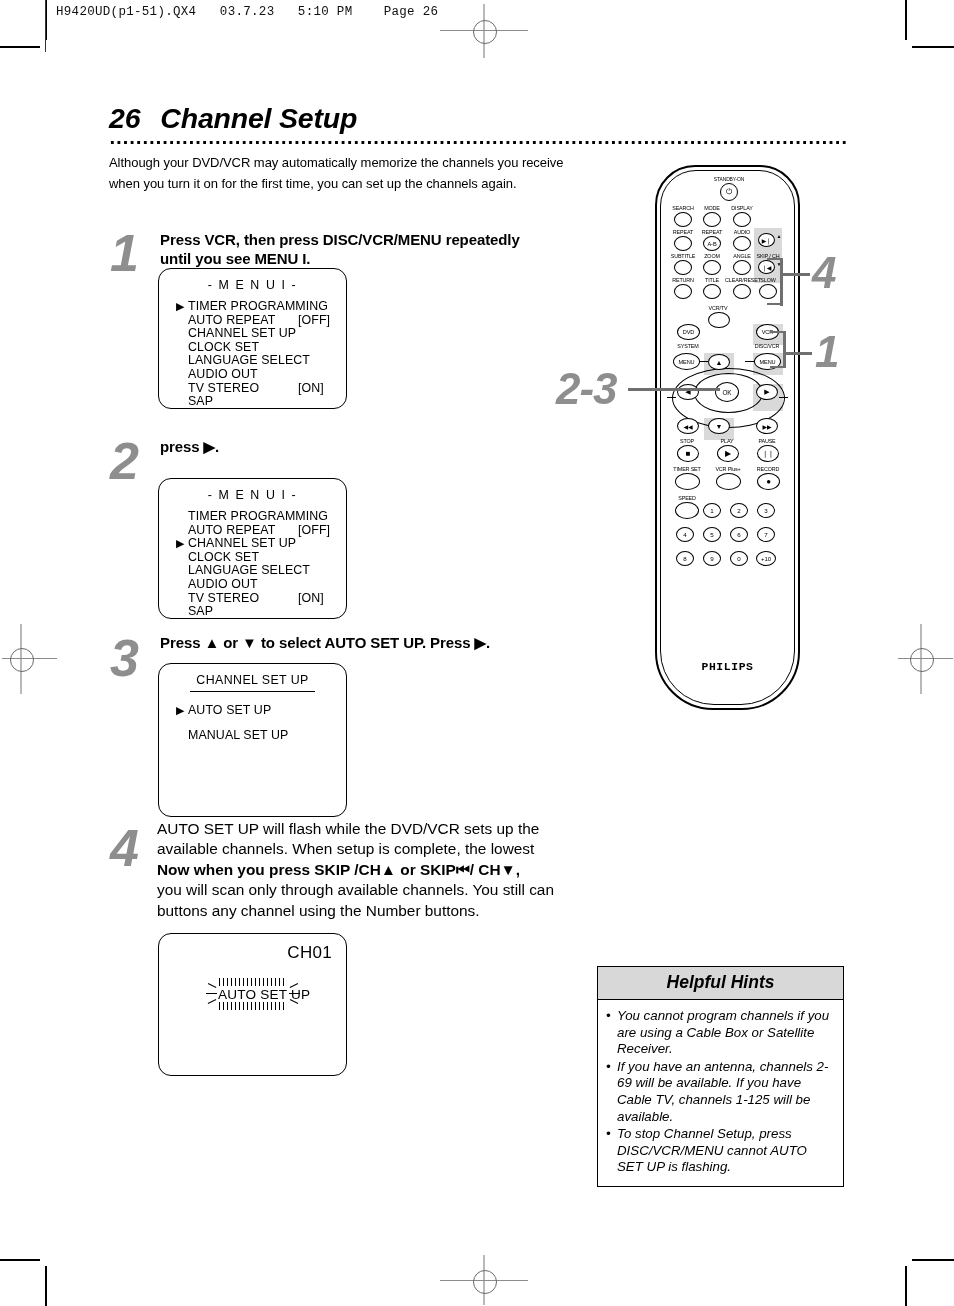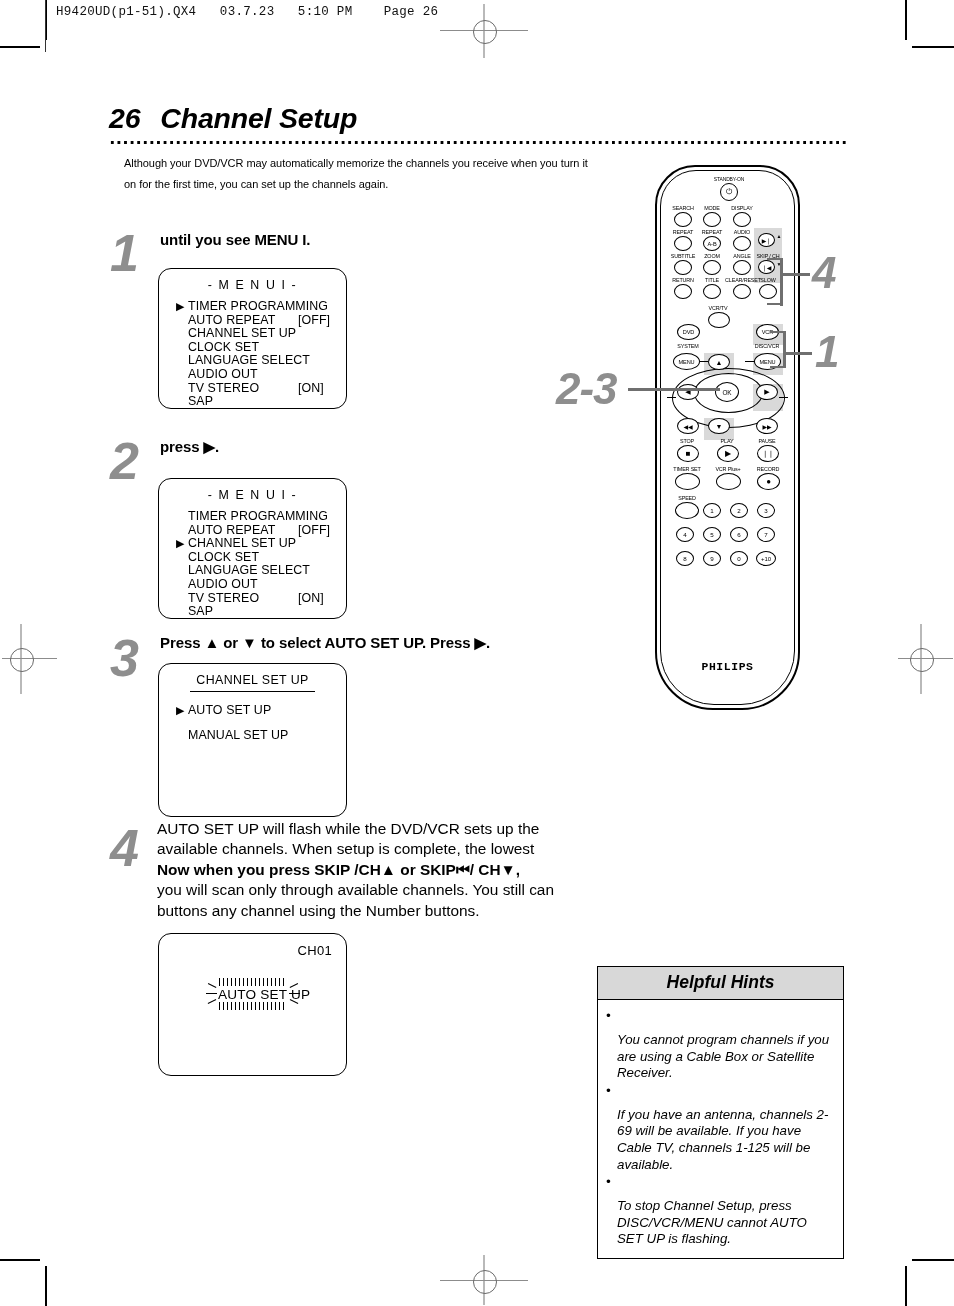--- a/index.html
+++ b/index.html
@@ -22,54 +22,54 @@
 
   
   .page-title{position:absolute;left:109px;top:102px;font-size:28.5px;
               font-weight:bold;font-style:italic;letter-spacing:-.2px;}
   .page-title .num{margin-right:20px;}
 
   .dotrule{position:absolute;left:109px;top:141px;width:740px;height:3px;
      background-image:radial-gradient(circle,#000 45%,transparent 47%);
      background-size:6.6px 3px;background-repeat:repeat-x;}
 
-  .intro{position:absolute;left:124px;top:153px;width:470px;font-size:11px;
+  .intro{position:absolute;left:109px;top:153px;width:470px;font-size:13px;
          line-height:20.6px;letter-spacing:-.05px;}
 
   
   .stepnum{position:absolute;font-size:52px;font-weight:bold;color:#8e8e8e;
            font-style:italic;line-height:1;letter-spacing:-2px;}
   .stepbody{position:absolute;font-size:15.4px;line-height:20.2px;}
   .stepbody.bold{font-weight:bold;font-size:15px;line-height:19px;letter-spacing:-.1px;}
 
   
   .tvbox{position:absolute;border:1.6px solid #000;border-radius:13px;background:#fff;}
   .tvtitle{position:absolute;left:0;right:0;text-align:center;font-size:12.4px;
            letter-spacing:1.6px;}
   .tvtitle.plain{letter-spacing:.4px;}
   .tvul{position:absolute;height:1.4px;background:#000;}
   .tvlist{position:absolute;font-size:12.4px;line-height:13.6px;letter-spacing:.1px;}
   .tvrow{position:relative;white-space:pre;}
   .tvrow .car{position:absolute;left:-12px;top:0px;font-size:11px;line-height:13.6px;}
   .tvrow .val{position:absolute;}
 
   
-  .chlabel{position:absolute;font-size:13px;letter-spacing:.3px;}
+  .chlabel{position:absolute;font-size:17px;letter-spacing:.3px;}
   .flashword{position:absolute;font-size:13.6px;letter-spacing:.2px;white-space:nowrap;}
   .hatch{position:absolute;background-image:repeating-linear-gradient(90deg,#000 0 1px,transparent 1px 4px);}
   .ray{position:absolute;background:#000;height:1.3px;transform-origin:left center;}
 
   
   .hints{position:absolute;left:597px;top:966px;width:245px;border:1.8px solid #000;background:#fff;}
   .hints-hd{background:#d8d8d8;border-bottom:1.8px solid #000;text-align:center;
             font-style:italic;font-weight:bold;font-size:17.5px;padding:5px 0 6px;}
   .hints-body{padding:8px 9px 9px 8px;font-style:italic;font-size:13.3px;line-height:16.6px;}
   .hint{display:flex;margin-bottom:1px;}
   .hint .bul{width:11px;flex:0 0 11px;}
-  .hint .txt{flex:1;margin-top:24px;}
+  .hint .txt{flex:1;}
 
   
   #remote{position:absolute;left:655px;top:165px;width:145px;height:545px;}
   .rc-outer{position:absolute;inset:0;border:2.2px solid #000;
             border-radius:40px 40px 58px 58px;background:#fff;}
   .rc-inner{position:absolute;left:5px;top:5px;right:5px;bottom:5px;
             border:1.1px solid #000;border-radius:36px 36px 54px 54px;}
   .btn{position:absolute;border:1.3px solid #000;border-radius:50%;background:#fff;
        box-sizing:border-box;display:flex;align-items:center;justify-content:center;
        font-size:5.6px;letter-spacing:-.1px;}
@@ -122,20 +122,21 @@
 <div class="filestamp">H9420UD(p1-51).QX4   03.7.23   5:10 PM    Page 26</div>
 
 <div class="page-title">
   <span class="num">26</span><span>Channel Setup</span>
 </div>
 <div class="dotrule"></div>
 <div class="intro">Although your DVD/VCR may automatically memorize the channels you receive when you turn it on for the first time, you can set up the channels again.</div>
 
 <div class="stepnum" style="left:110px;top:227px;">1</div>
 <div class="stepbody bold" style="left:160px;top:230px;width:410px;">
+  <div>Press VCR, then press DISC/VCR/MENU repeatedly</div>
   <div>until you see MENU I.</div>
 </div>
 <div class="tvbox" style="left:158px;top:268px;width:187px;height:139px;">
   <div class="tvtitle" style="top:9px;">- M E N U  I -</div>
   <div class="tvlist" style="left:29px;top:31px;">
     <div class="tvrow"><span class="car">▶</span><span>TIMER PROGRAMMING</span><span class="val" style="left:110px;"></span></div>
     <div class="tvrow"><span class="car"></span><span>AUTO REPEAT</span><span class="val" style="left:110px;">[OFF]</span></div>
     <div class="tvrow"><span class="car"></span><span>CHANNEL SET UP</span><span class="val" style="left:110px;"></span></div>
     <div class="tvrow"><span class="car"></span><span>CLOCK SET</span><span class="val" style="left:110px;"></span></div>
     <div class="tvrow"><span class="car"></span><span>LANGUAGE SELECT</span><span class="val" style="left:110px;"></span></div>

